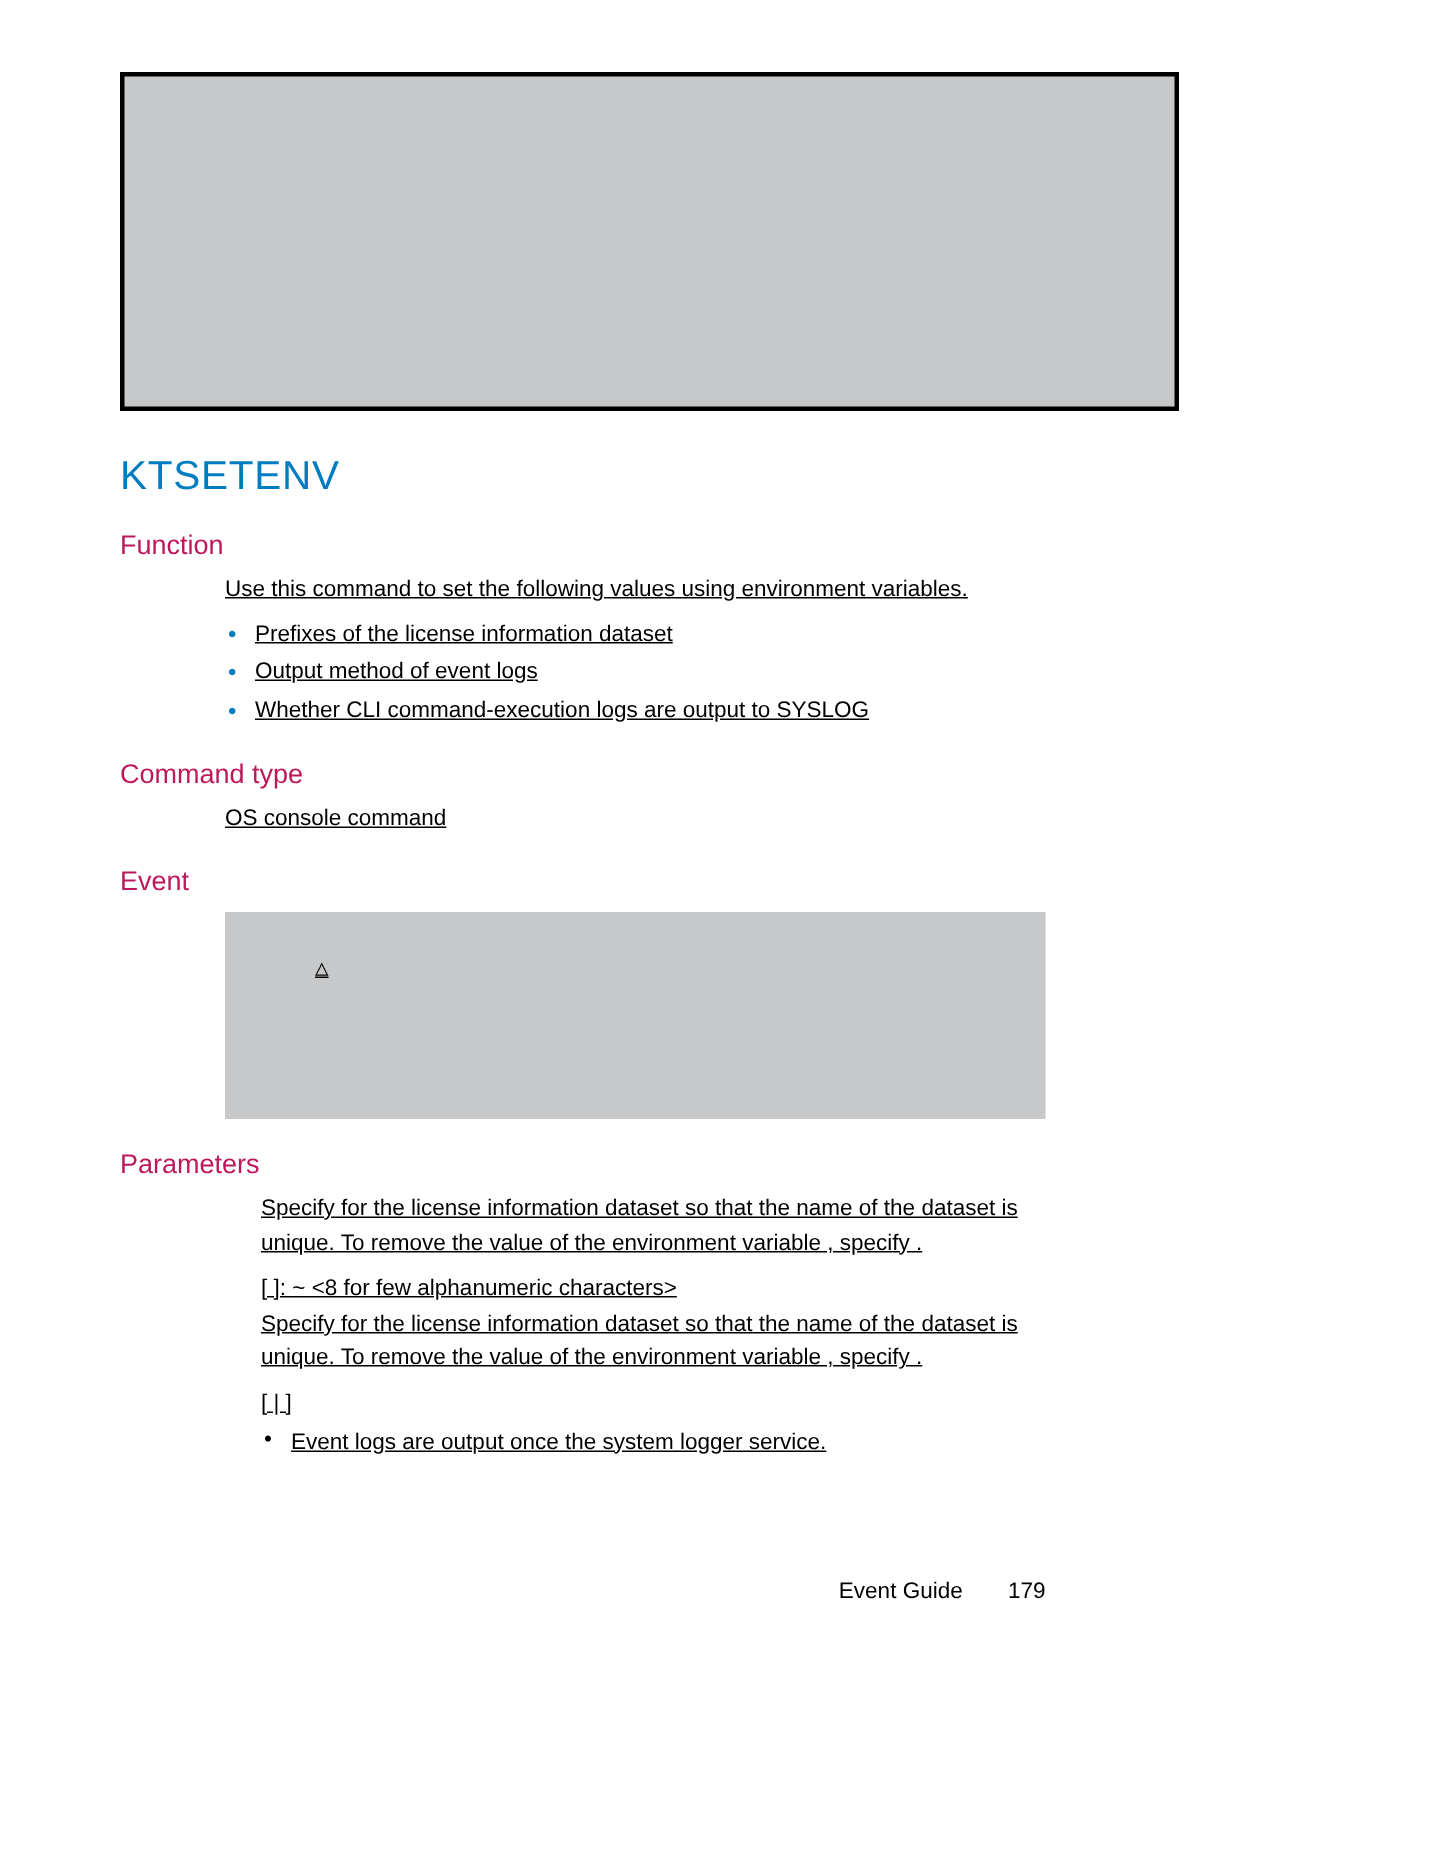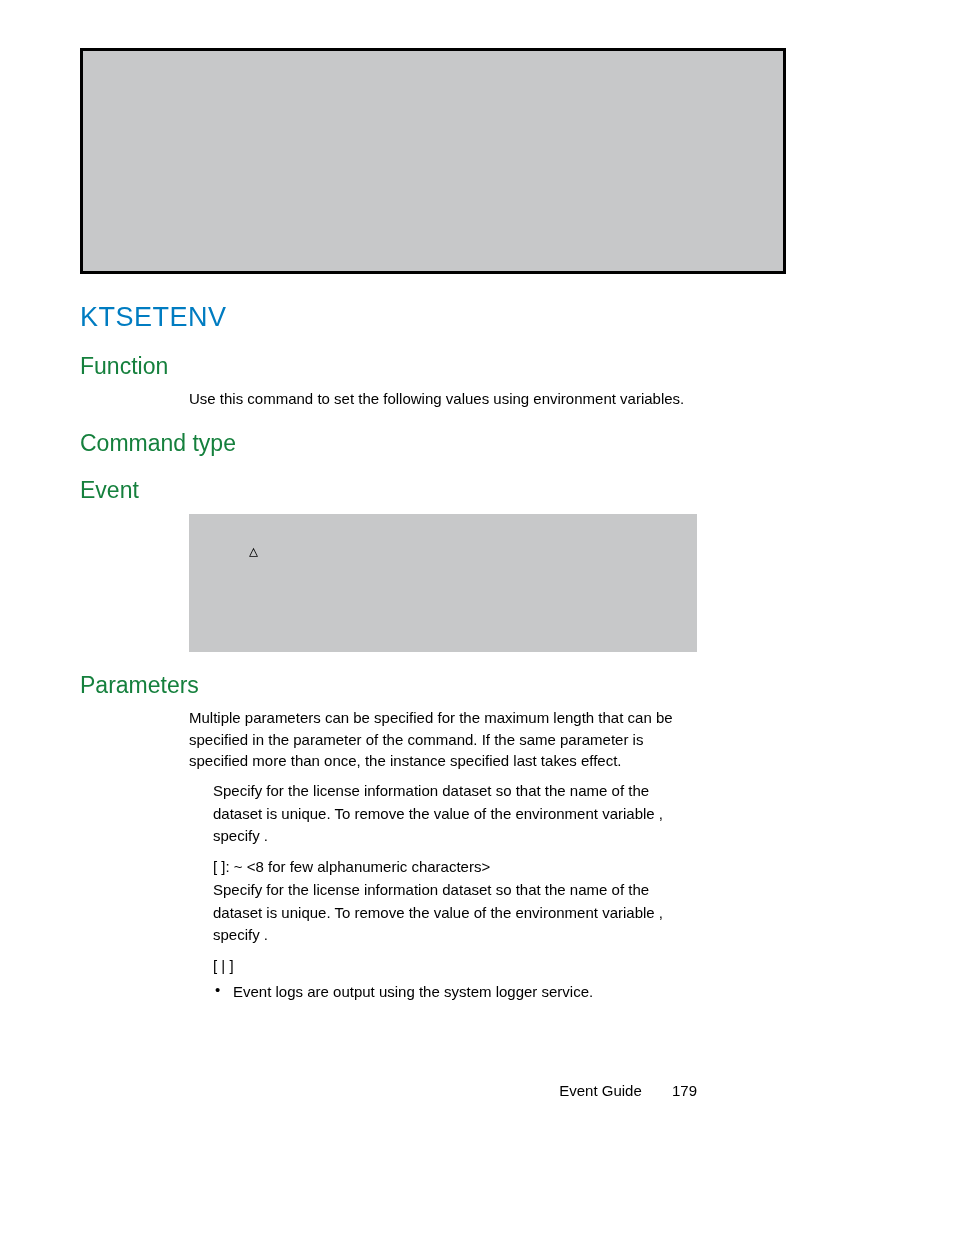--- a/index.html
+++ b/index.html
@@ -27,26 +27,27 @@
     font-family: Arial, Helvetica, sans-serif;
     font-weight: 400;
     font-size: 27px;
     color: #007cc1;
     margin: 22px 0 18px 0;
     letter-spacing: 0.5px;
   }
   h2.section {
     font-family: Arial, Helvetica, sans-serif;
     font-weight: 400;
-    font-size: 23px;
-    color: #15803d;
+    font-size: 18px;
+    color: #be185d;
     margin: 20px 0 8px 0;
   }
   .body-indent {
-    margin-left: 109px;
+    margin-left: 70px;
+    text-decoration: underline;
   }
   p {
     margin: 6px 0;
     line-height: 1.45;
   }
   ul.bullets {
     list-style: none;
     padding-left: 0;
     margin: 6px 0;
   }
@@ -118,50 +119,57 @@
 
 <div class="page">
 
   <div class="figure-box"></div>
 
   <h1 class="cmd-title">KTSETENV</h1>
 
   <h2 class="section">Function</h2>
   <div class="body-indent">
     <p>Use this command to set the following values using environment variables.</p>
+    <ul class="bullets">
+      <li>Prefixes of the license information dataset</li>
+      <li>Output method of event logs</li>
+      <li>Whether CLI command-execution logs are output to SYSLOG</li>
+    </ul>
   </div>
 
   <h2 class="section">Command type</h2>
+  <div class="body-indent">
+    <p>OS console command</p>
+  </div>
 
   <h2 class="section">Event</h2>
   <div class="body-indent">
     <div class="format-block">
       <span class="delta">△</span>
     </div>
   </div>
 
   <h2 class="section">Parameters</h2>
   <div class="body-indent">
-    <p>Multiple parameters can be specified for the maximum length that can be specified in the parameter of the              command. If the same parameter is specified more than once, the instance specified last takes effect.</p>
 
     <div class="param-block">
       <p class="param-desc">Specify                 for the license information dataset so that the name of the dataset is unique. To remove the value of the environment variable                 , specify                                .</p>
     </div>
 
     <div class="param-block">
       <p class="param-head">             [                 ]: ~ &lt;8 for few alphanumeric characters&gt;</p>
       <p class="param-desc">Specify                 for the license information dataset so that the name of the dataset is unique. To remove the value of the environment variable                 , specify                                .</p>
     </div>
 
     <div class="param-block">
       <p class="param-head">      [        |       ]</p>
       <ul class="sub-bullet">
         <li></li>
       </ul>
-      <p class="sub-bullet-text">Event logs are output using the system logger service.</p>
+      <p class="sub-bullet-text">Event logs are output once the system logger service.</p>
     </div>
   </div>
 
   <div class="footer">
     <span class="guide">Event Guide</span>
     <span>179</span>
   </div>
 
 </div>
 

